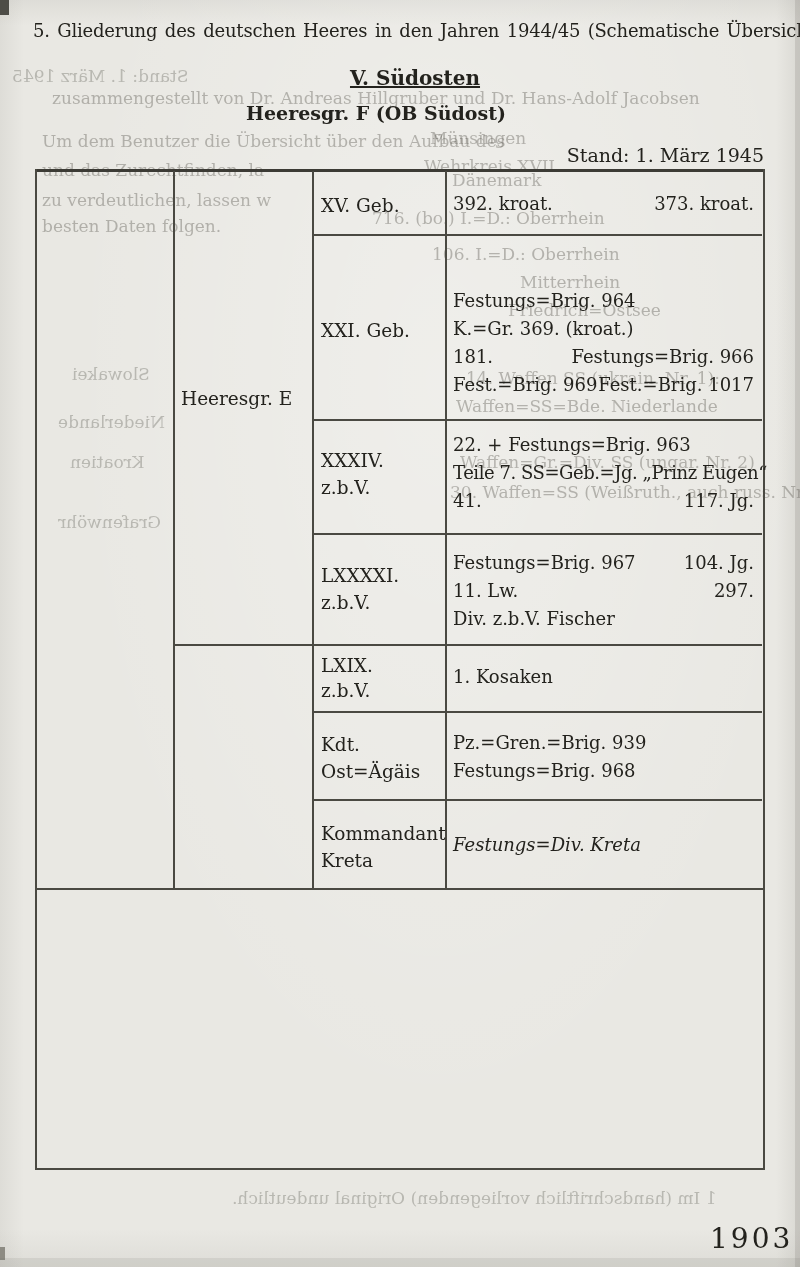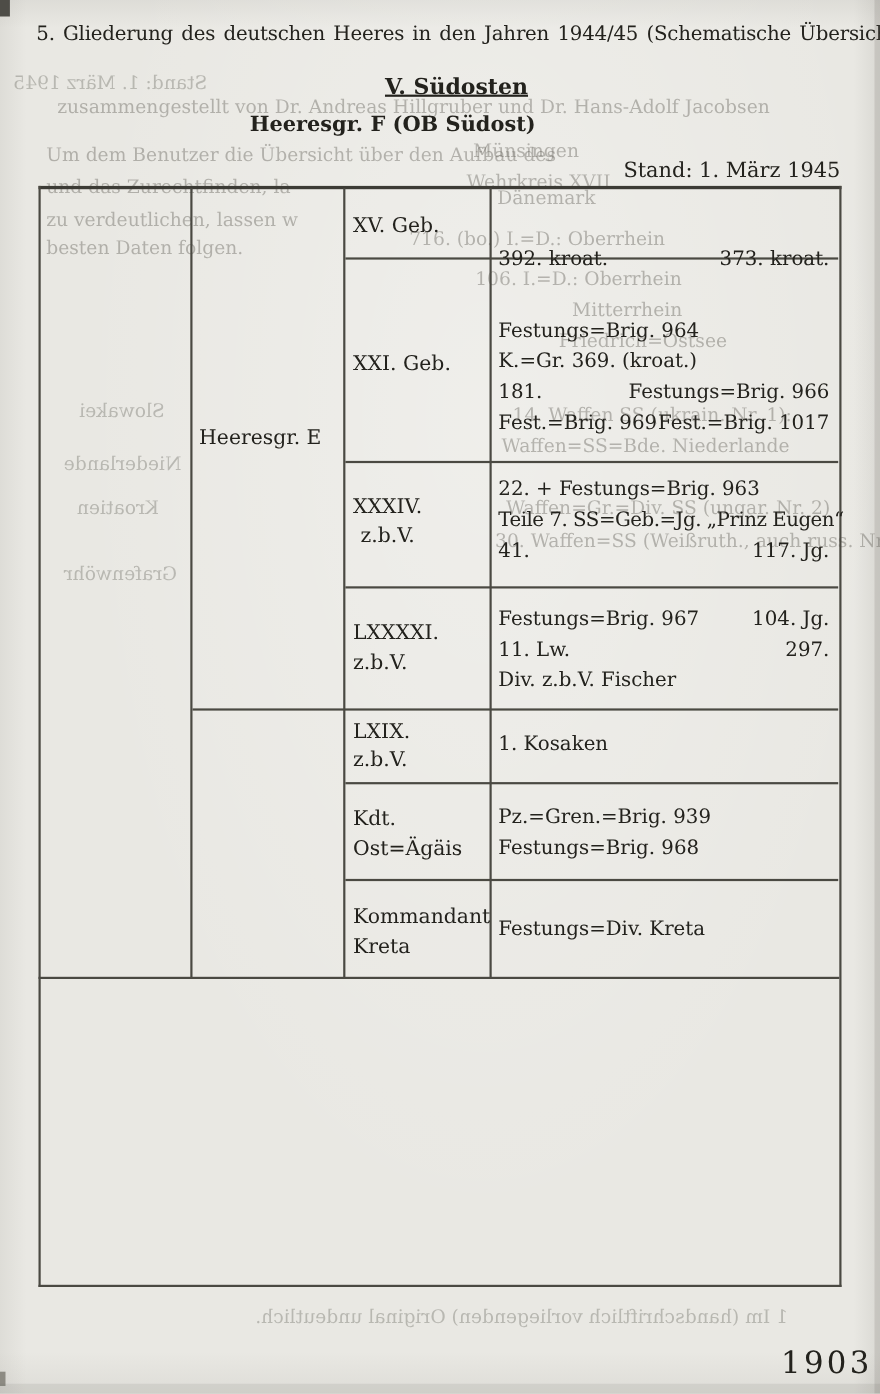--- a/index.html
+++ b/index.html
@@ -9,21 +9,21 @@
     background-image:
       radial-gradient(ellipse at 55% 30%, rgba(255,255,255,0.28) 0%, rgba(255,255,255,0) 60%),
       linear-gradient(90deg, rgba(120,118,110,0.10) 0%, rgba(120,118,110,0) 3%, rgba(120,118,110,0) 97%, rgba(120,118,110,0.14) 100%),
       linear-gradient(0deg, rgba(120,118,110,0.10) 0%, rgba(120,118,110,0) 3%, rgba(120,118,110,0) 98%, rgba(120,118,110,0.10) 100%);
     font-family:"DejaVu Serif","Liberation Serif",serif;
     color:#23221d;
     overflow:hidden;
   }
   .heading{position:absolute;left:33px;top:20px;font-size:18px;letter-spacing:-0.2px;word-spacing:2px;white-space:nowrap;}
   .sec-title{position:absolute;left:415px;top:66px;transform:translateX(-50%);font-size:20px;font-weight:bold;white-space:nowrap;text-decoration:underline;}
-  .subtitle{position:absolute;left:357px;top:102px;transform:translateX(-50%);font-size:19px;font-weight:bold;white-space:nowrap;text-align:right;}
+  .subtitle{position:absolute;left:376px;top:102px;transform:translateX(-50%);font-size:19px;font-weight:bold;white-space:nowrap;text-align:right;}
   .stand{position:absolute;right:36px;top:144px;font-size:19px;white-space:nowrap;}
   .pagenum{position:absolute;left:710px;top:1222px;font-size:28px;letter-spacing:3px;}
 
   
   .vline{position:absolute;width:2px;background:#4a4942;}
   .hline{position:absolute;height:2px;background:#4a4942;}
   .top-rule{left:35px;top:169px;width:730px;height:3px;background:#3c3b35;}
   .border-left{left:35px;top:169px;height:1001px;}
   .border-right{left:763px;top:169px;height:1001px;}
   .border-bottom{left:35px;top:1168px;width:730px;}
@@ -103,42 +103,42 @@
   <div class="hline d2"></div>
   <div class="hline d3"></div>
   <div class="hline d4"></div>
   <div class="hline d5"></div>
   <div class="hline d6"></div>
   <div class="hline d7"></div>
 
   <div class="cell" style="left:181px;top:385px;">Heeresgr. E</div>
 
   <div class="cell corps" style="top:192px;">XV. Geb.</div>
-  <div class="uline" style="top:193px;margin-top:32px;">
+  <div class="uline" style="top:193px;">
     <span>392. kroat.</span>
     <span>373. kroat.</span>
   </div>
 
   <div class="cell corps" style="top:317px;">XXI. Geb.</div>
   <div class="uline" style="top:290px;">
     <span>Festungs=Brig. 964</span>
   </div>
   <div class="uline" style="top:318px;">
     <span>K.=Gr. 369. (kroat.)</span>
   </div>
   <div class="uline" style="top:346px;">
     <span>181.</span>
     <span>Festungs=Brig. 966</span>
   </div>
   <div class="uline" style="top:374px;">
     <span>Fest.=Brig. 969</span>
     <span>Fest.=Brig. 1017</span>
   </div>
 
-  <div class="cell corps" style="top:447px;text-align:center;">
+  <div class="cell corps" style="top:447px;">
     <div>XXXIV.</div>
     <div>z.b.V.</div>
   </div>
   <div class="uline" style="top:434px;">
     <span>22. + Festungs=Brig. 963</span>
   </div>
   <div class="uline tight" style="top:462px;">
     <span>Teile 7. SS=Geb.=Jg. „Prinz Eugen“</span>
   </div>
   <div class="uline" style="top:490px;">
@@ -178,21 +178,21 @@
     <span>Pz.=Gren.=Brig. 939</span>
   </div>
   <div class="uline" style="top:760px;">
     <span>Festungs=Brig. 968</span>
   </div>
 
   <div class="cell corps" style="top:820px;">
     <div>Kommandant</div>
     <div>Kreta</div>
   </div>
-  <div class="uline" style="top:834px;">
+  <div class="uline" style="top:834px;font-style:italic;">
     <span>Festungs=Div. Kreta</span>
   </div>
 
   <div class="pagenum">1903</div>
 
   <div class="speck-tl"></div>
   <div class="speck-bl"></div>
   <div class="edge-r"></div>
   <div class="edge-b"></div>
 </div>

